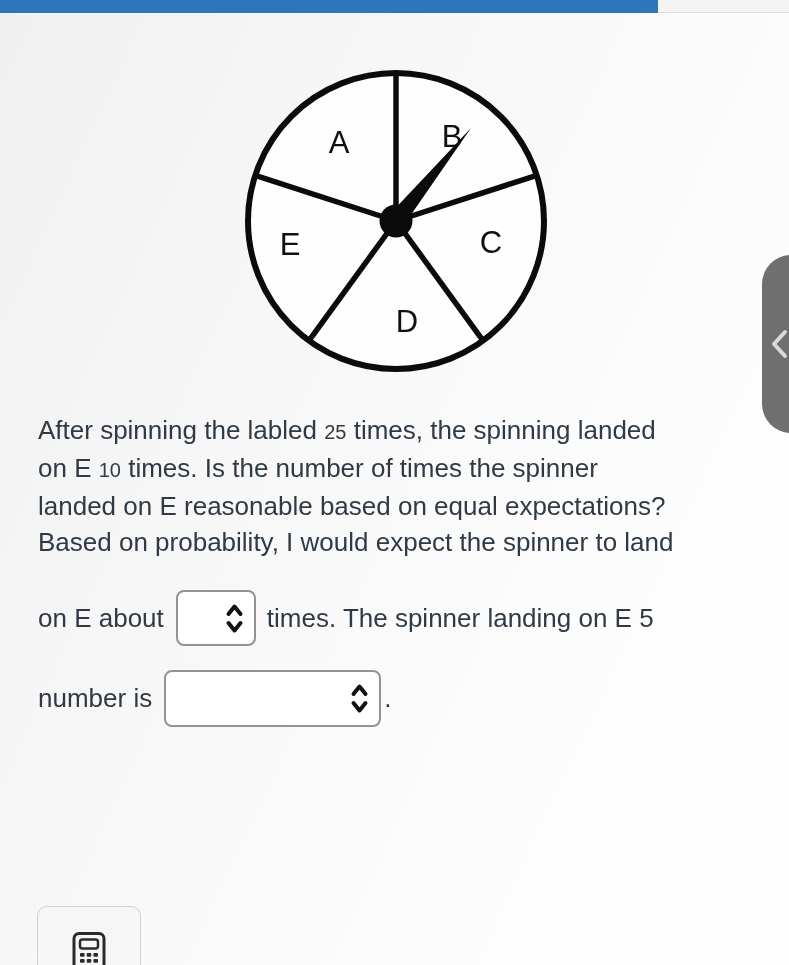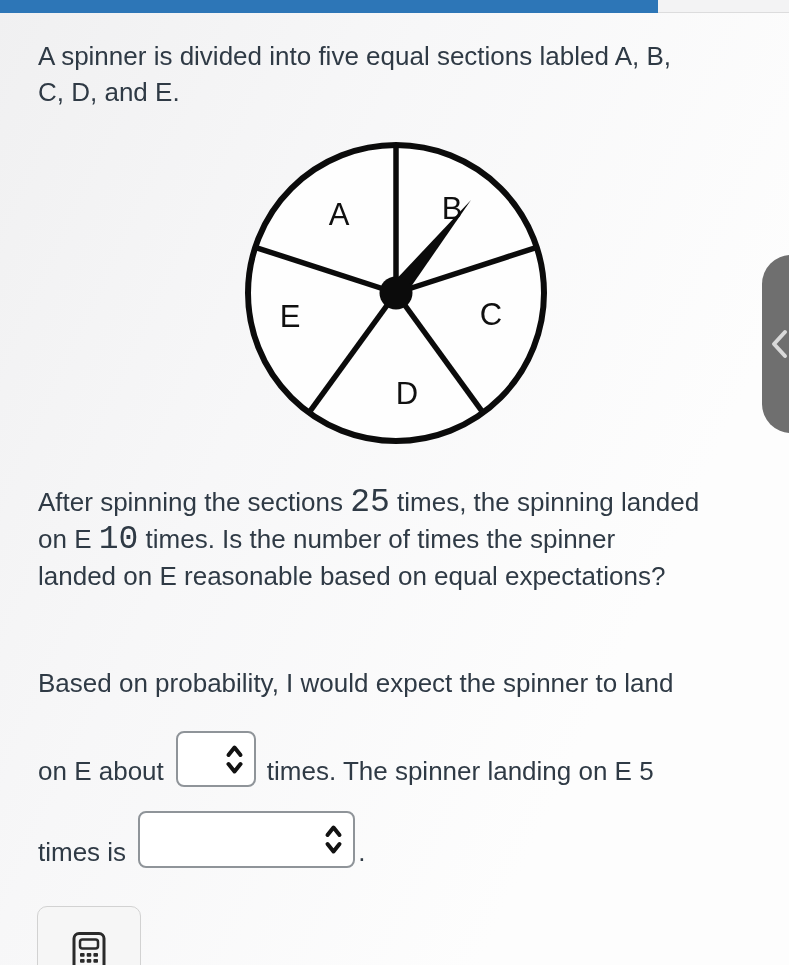--- a/index.html
+++ b/index.html
@@ -27,42 +27,42 @@
     background: #2d76b7;
   }
 
   .content {
     padding: 25px 36px 0 38px;
   }
 
   .para { font-size: 26px; line-height: 36px; }
   .para .line { display: block; }
   .math-num {
-    font-family: Liberation Mono, monospace;
-    font-size: 33px;
+    font-family: Liberation Sans, sans-serif;
+    font-size: 20px;
   }
 
   .spinner-wrap {
     margin: 28px auto 0 auto;
     width: 310px;
     height: 310px;
   }
   .spinner-wrap svg { display: block; }
   .spinner-label {
     font-family: "Liberation Sans", "DejaVu Sans", sans-serif;
     font-size: 31px;
     fill: #101010;
   }
 
   .para2 { margin-top: 36px; }
-  .para3 { margin-top: 71px; }
+  .para3 { }
 
   .answer-row {
     display: flex;
-    align-items: flex-end;
+    align-items: center;
     font-size: 26px;
   }
   .answer-row-2 { margin-top: 30px; }
   .answer-row-3 { margin-top: 24px; }
 
   .inline-select {
     display: inline-flex;
     align-items: center;
     justify-content: flex-end;
     background: #ffffff;
@@ -106,24 +106,20 @@
 </style>
 </head>
 <body>
 
 <div class="progress-track">
   <div class="progress-fill"></div>
 </div>
 
 <div class="content">
 
-  <p class="para">
-    <span class="line">A spinner is divided into five equal sections labled A, B,</span>
-    <span class="line">C, D, and E.</span>
-  </p>
 
   <div class="spinner-wrap">
     <svg width="310" height="310" viewBox="0 0 310 310">
       <circle cx="155" cy="155" r="148" fill="#fefefe" stroke="#0b0b0b" stroke-width="6"></circle>
       <g stroke="#0b0b0b" stroke-width="5.5">
         <line x1="155" y1="155" x2="155" y2="7"></line>
         <line x1="155" y1="155" x2="295.8" y2="109.3"></line>
         <line x1="155" y1="155" x2="242" y2="274.7"></line>
         <line x1="155" y1="155" x2="68" y2="274.7"></line>
         <line x1="155" y1="155" x2="14.2" y2="109.3"></line>
@@ -134,41 +130,41 @@
       <text class="spinner-label" x="166" y="255" text-anchor="middle" dominant-baseline="central">D</text>
       <text class="spinner-label" x="49" y="178" text-anchor="middle" dominant-baseline="central">E</text>
       <g>
         <polygon points="147.5,149.5 161.5,161 230,62" fill="#0b0b0b"></polygon>
         <circle cx="155" cy="155" r="16.5" fill="#0b0b0b"></circle>
       </g>
     </svg>
   </div>
 
   <p class="para para2">
-    <span class="line"><span>After spinning the sections </span><span class="math-num">25</span><span> times, the spinning landed</span></span>
+    <span class="line"><span>After spinning the labled </span><span class="math-num">25</span><span> times, the spinning landed</span></span>
     <span class="line"><span>on E </span><span class="math-num">10</span><span> times. Is the number of times the spinner</span></span>
     <span class="line">landed on E reasonable based on equal expectations?</span>
   </p>
 
   <p class="para para3">Based on probability, I would expect the spinner to land</p>
 
   <div class="answer-row answer-row-2">
     <span>on E about</span>
     <div class="inline-select select-small">
       <span class="select-value"></span>
       <svg width="19" height="33" viewBox="0 0 19 33">
         <polyline points="3.5,12 9.5,4.5 15.5,12" fill="none" stroke="#121212" stroke-width="4" stroke-linecap="round" stroke-linejoin="round"></polyline>
         <polyline points="3.5,21 9.5,28.5 15.5,21" fill="none" stroke="#121212" stroke-width="4" stroke-linecap="round" stroke-linejoin="round"></polyline>
       </svg>
     </div>
     <span>times. The spinner landing on E 5</span>
   </div>
 
   <div class="answer-row answer-row-3">
-    <span>times is</span>
+    <span>number is</span>
     <div class="inline-select select-large">
       <span class="select-value"></span>
       <svg width="19" height="33" viewBox="0 0 19 33">
         <polyline points="3.5,12 9.5,4.5 15.5,12" fill="none" stroke="#121212" stroke-width="4" stroke-linecap="round" stroke-linejoin="round"></polyline>
         <polyline points="3.5,21 9.5,28.5 15.5,21" fill="none" stroke="#121212" stroke-width="4" stroke-linecap="round" stroke-linejoin="round"></polyline>
       </svg>
     </div>
     <span>.</span>
   </div>
 

